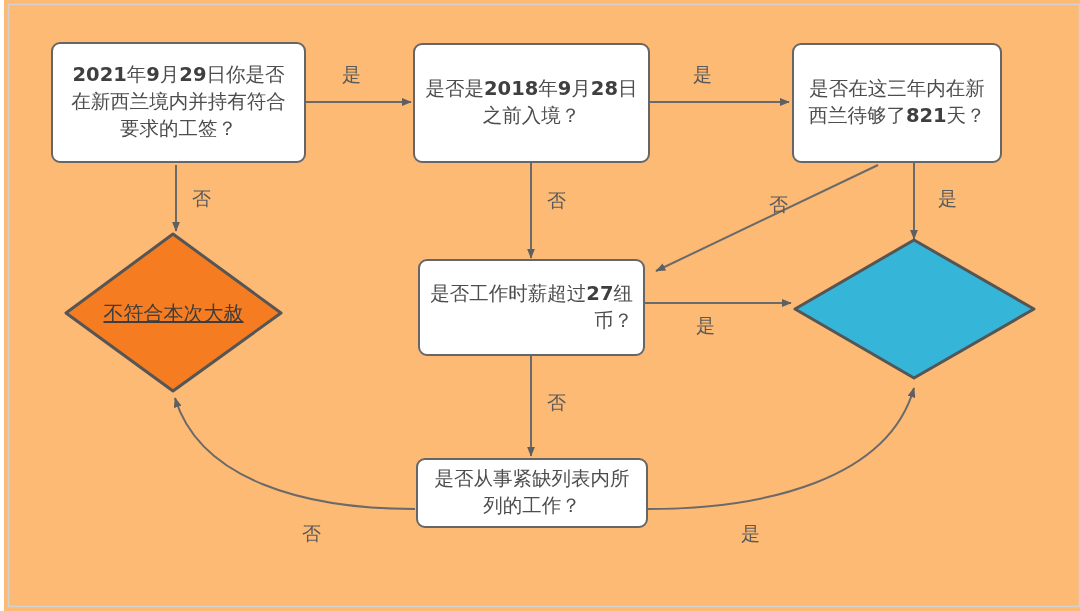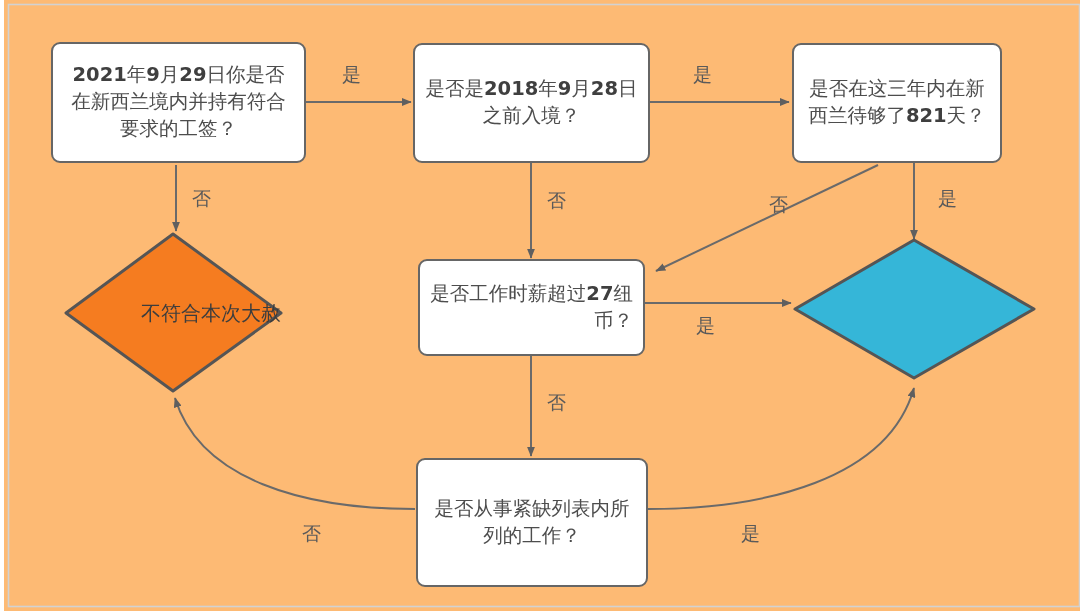--- a/index.html
+++ b/index.html
@@ -22,23 +22,23 @@
   .box{
     border:2px solid #666666;
     border-radius:9px;
     background:#ffffff;
     font-size:19.5px;
     padding:4px 10px;
   }
   .box b{font-weight:bold;color:#3f3f3f;}
   .diamond-label{
     position:absolute;
-    display:flex;align-items:center;justify-content:flex-end;
+    display:flex;align-items:center;justify-content:center;
     font-size:20px;color:#3d3d3d;
-    text-align:center;pointer-events:none;
+    text-align:center;pointer-events:none;text-decoration:underline;
   }
   .edge-label{
     position:absolute;
     font-size:19px;color:#5a5a5a;
     white-space:nowrap;
   }
 </style>
 </head>
 <body>
 
@@ -87,21 +87,21 @@
   </div>
 
   <div class="node box" style="left:788px;top:43px;width:210px;height:120px;">
     <span>是否在这三年内在新西兰待够了<b>821</b>天？</span>
   </div>
 
   <div class="node box" style="left:414px;top:259px;width:227px;height:97px;text-align:right;">
     <span>是否工作时薪超过<b>27</b>纽币？</span>
   </div>
 
-  <div class="node box" style="left:412px;top:458px;width:232px;height:129px;">
+  <div class="node box" style="left:412px;top:458px;width:232px;height:70px;">
     <span>是否从事紧缺列表内所列的工作？</span>
   </div>
 
   <div class="diamond-label" style="left:62px;top:290px;width:215px;height:46px;">
     <span>不符合本次大赦</span>
   </div>
 
 
   <div class="edge-label" style="left:338px;top:62px;">
     <span>是</span>

